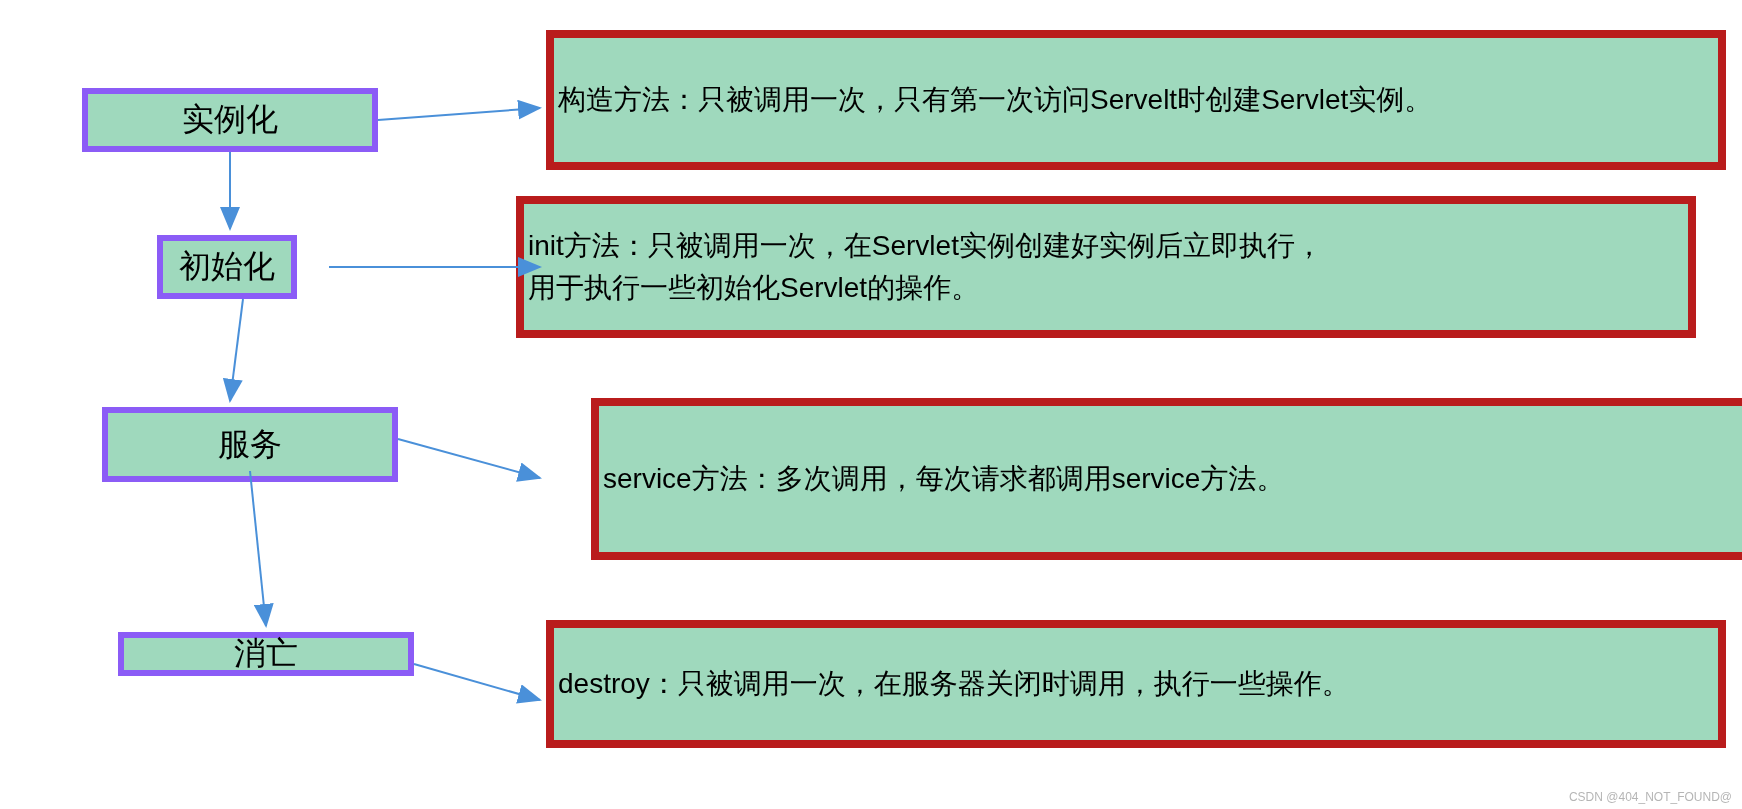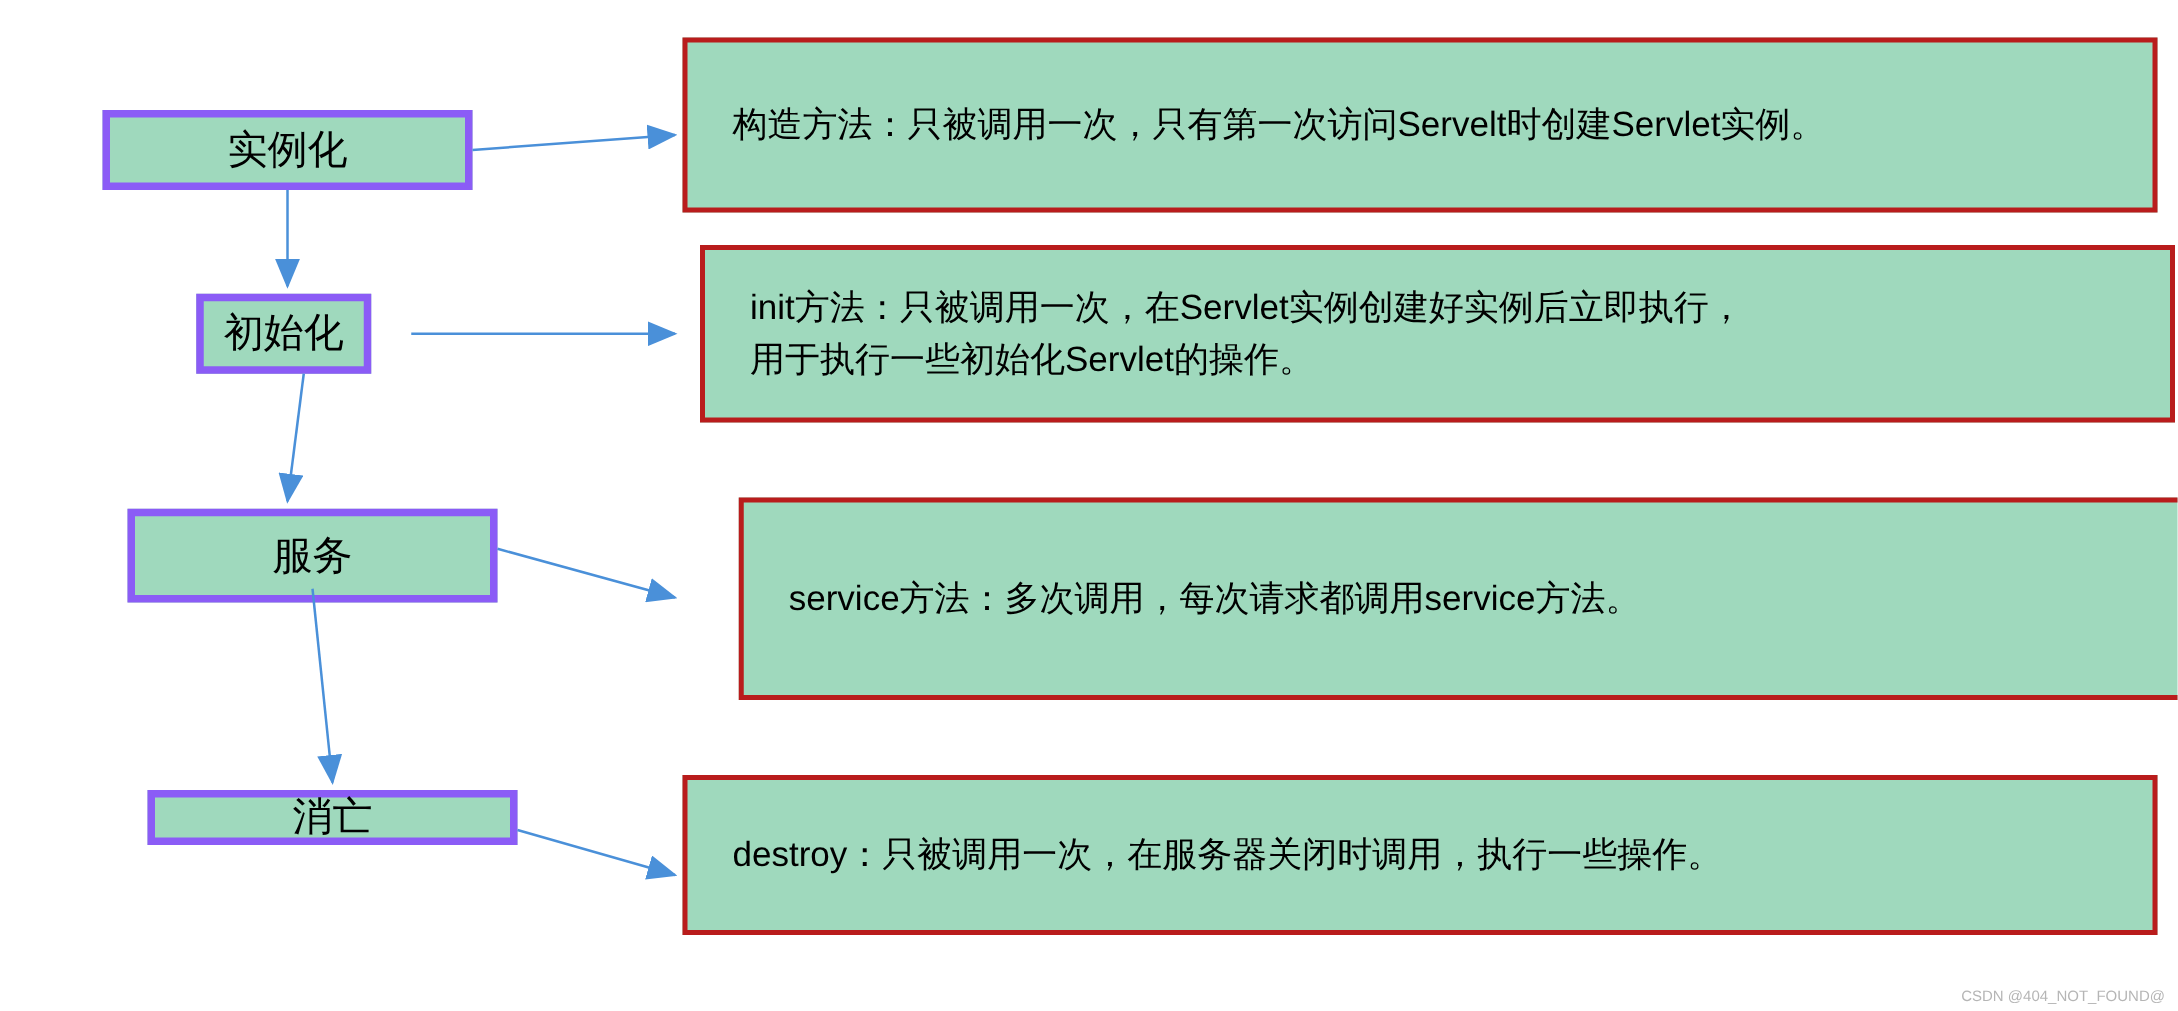--- a/index.html
+++ b/index.html
@@ -20,24 +20,24 @@
       border: 6px solid #8b5cf6;
       display: flex;
       align-items: center;
       justify-content: center;
       font-size: 32px;
       color: #000;
     }
     .desc-box {
       position: absolute;
       background: #9fd9bd;
-      border: 4px solid #b91c1c;
+      border: 8px solid #b91c1c;
       display: flex;
       align-items: center;
-      padding: 0 36px;
+      padding: 0 4px;
       font-size: 28px;
       color: #000;
       white-space: pre-line;
       line-height: 1.5;
     }
     svg.arrows {
       position: absolute;
       top: 0;
       left: 0;
       width: 1742px;
@@ -69,21 +69,21 @@
 </div>
 
 <div class="stage-box" style="left:118px; top:632px; width:296px; height:44px;">
   <span>消亡</span>
 </div>
 
 <div class="desc-box" style="left:546px; top:30px; width:1180px; height:140px;">
   <span>构造方法：只被调用一次，只有第一次访问Servelt时创建Servlet实例。</span>
 </div>
 
-<div class="desc-box" style="left:560px; top:196px; width:1180px; height:142px;">
+<div class="desc-box" style="left:516px; top:196px; width:1180px; height:142px;">
   <span>init方法：只被调用一次，在Servlet实例创建好实例后立即执行，
 用于执行一些初始化Servlet的操作。</span>
 </div>
 
 <div class="desc-box" style="left:546px; top:398px; width:1180px; height:162px;margin-left:45px;">
   <span>service方法：多次调用，每次请求都调用service方法。</span>
 </div>
 
 <div class="desc-box" style="left:546px; top:620px; width:1180px; height:128px;">
   <span>destroy：只被调用一次，在服务器关闭时调用，执行一些操作。</span>

